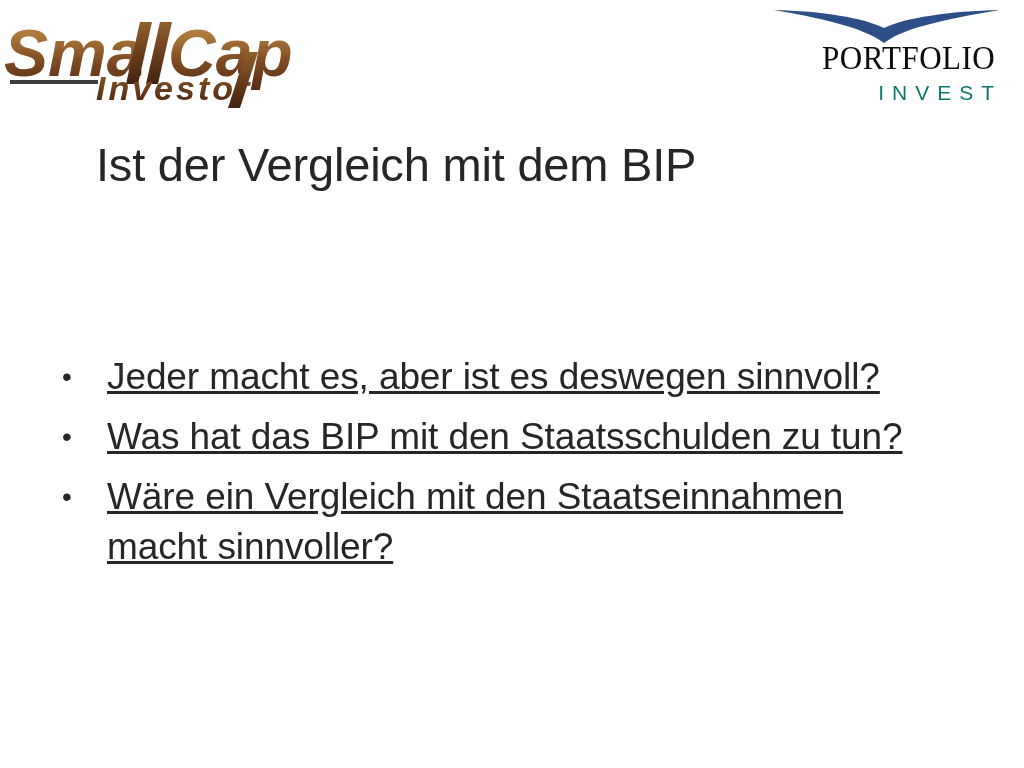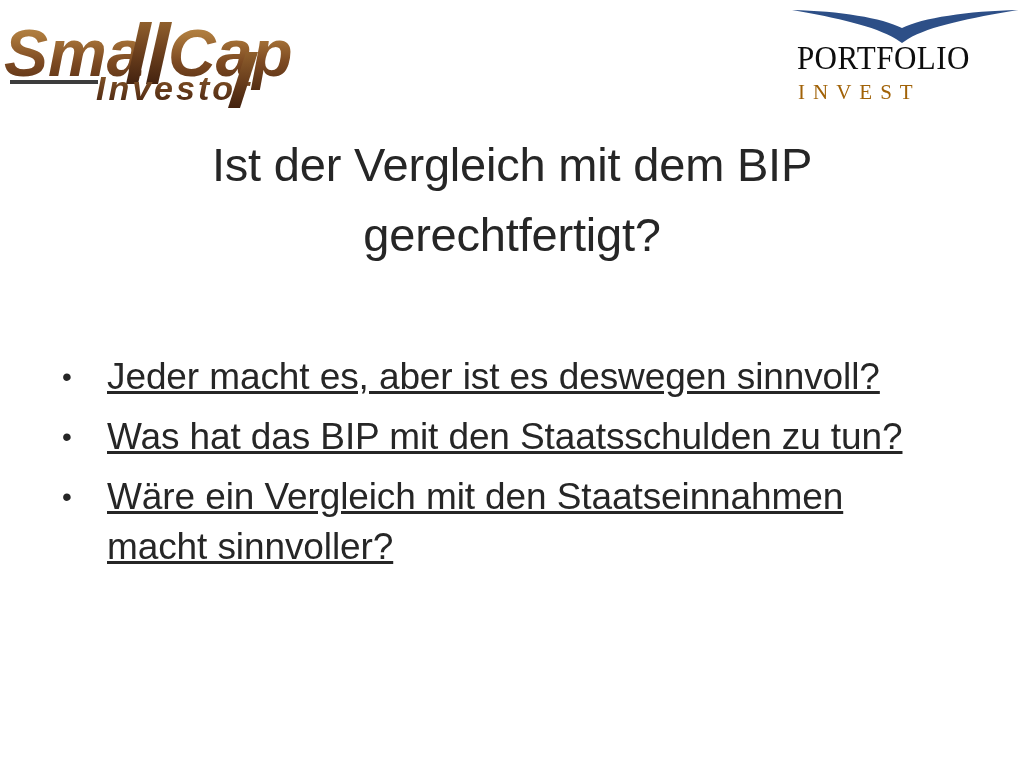--- a/index.html
+++ b/index.html
@@ -28,60 +28,59 @@
     left: 0;
     top: 8px;
     width: 300px;
     height: 100px;
   }
   .logo-smallcap svg { display: block; }
 
   
   .logo-portfolio {
     position: absolute;
-    right: 4px;
+    right: 22px;
     top: 6px;
     width: 230px;
     height: 106px;
-    text-align: left;
+    text-align: right;
   }
   .pf-swoosh {
     display: block;
     width: 230px;
     height: 38px;
   }
   .pf-name {
     font-family: "Liberation Serif", "DejaVu Serif", serif;
     font-size: 33px;
     line-height: 1;
     color: #0d0d0d;
     letter-spacing: 0.5px;
     margin-top: -2px;
     transform: scaleX(0.94);
     transform-origin: center;
     white-space: nowrap;
   }
   .pf-sub {
-    font-family: Liberation Serif, serif;
+    font-family: Liberation Sans, sans-serif;
     font-size: 21px;
     line-height: 1;
-    color: #a16207;
+    color: #0f766e;
     letter-spacing: 8px;
     margin-top: 7px;
     padding-left: 8px;
     white-space: nowrap;
   }
 
   
   .title {
     position: absolute;
     left: 96px;
     top: 130px;
     width: 832px;
-    text-align: center;
     color: #262626;
     font-family: "Liberation Sans", sans-serif;
     font-size: 47px;
     line-height: 70px;
     font-weight: 400;
     letter-spacing: -0.2px;
   }
   .title .tline { display: block; white-space: pre; }
 
   
@@ -160,21 +159,20 @@
       <path d="M2 4 C 50 5, 92 12, 112 22 C 132 12, 178 5, 228 4
                C 180 12, 140 20, 118 33 L 112 37 L 106 33
                C 84 20, 48 12, 2 4 Z" fill="#2d4f87"></path>
     </svg>
     <div class="pf-name">PORTFOLIO</div>
     <div class="pf-sub">INVEST</div>
   </div>
 
   <div class="title">
     <span class="tline">Ist der Vergleich mit dem BIP</span>
-    <span class="tline">gerechtfertigt?</span>
   </div>
 
   <div class="body">
 
     <div class="bullet">
       <span class="marker">•</span>
       <span class="btext">Jeder macht es, aber ist es deswegen sinnvoll?</span>
     </div>
 
     <div class="bullet">

